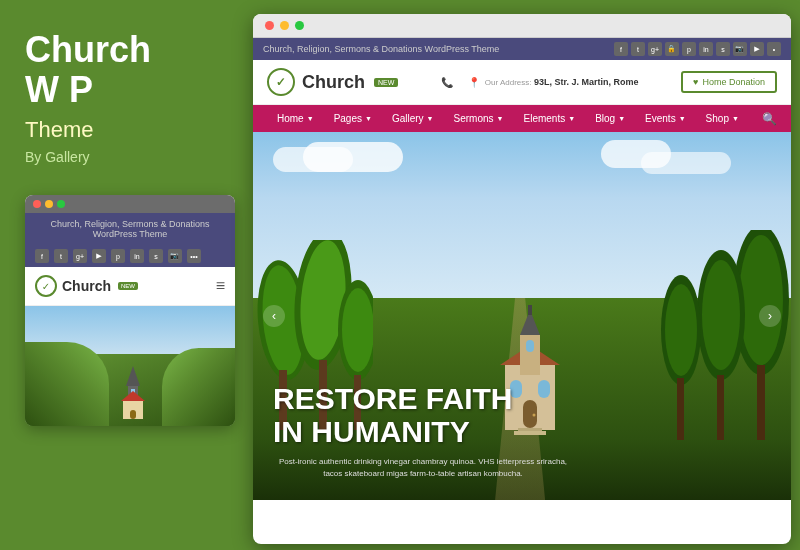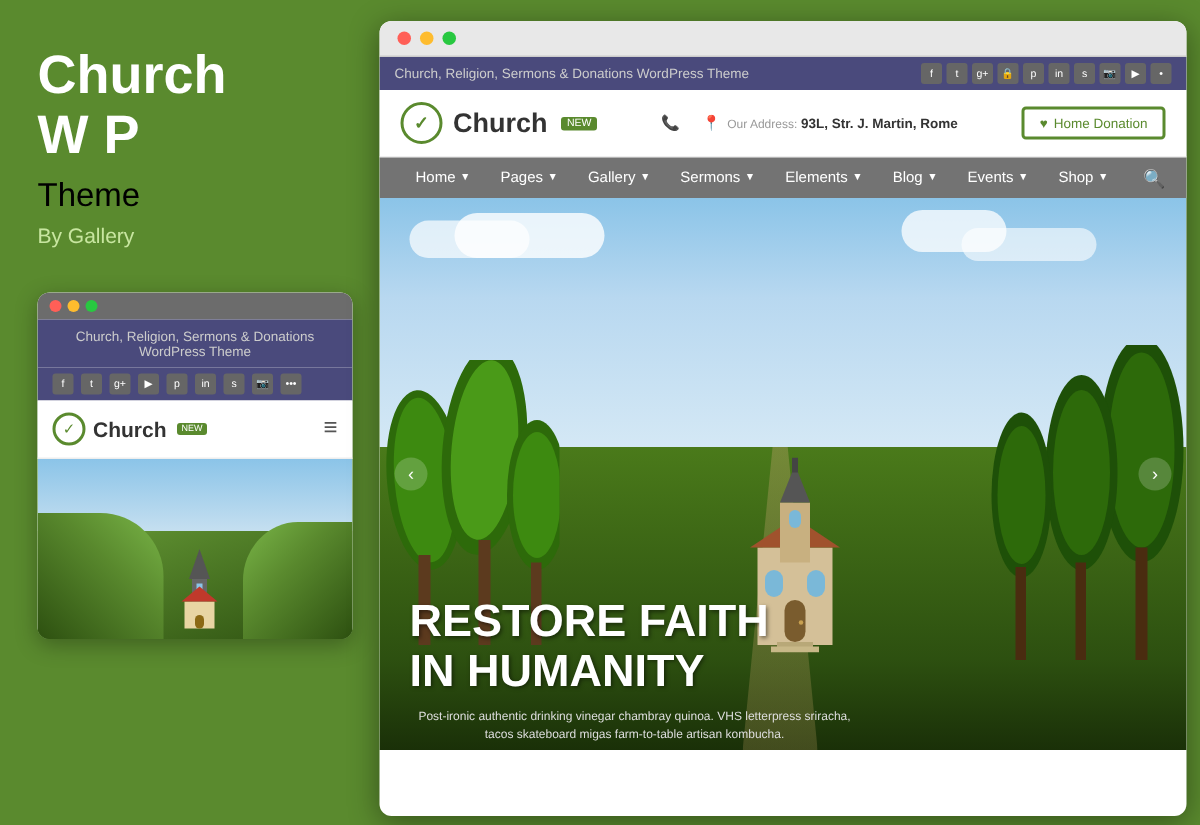--- a/index.html
+++ b/index.html
@@ -24,21 +24,21 @@
 
     .theme-title {
       color: #fff;
       font-size: 36px;
       font-weight: bold;
       line-height: 1.1;
       margin-bottom: 8px;
     }
 
     .theme-subtitle {
-      color: #000000;
+      color: #fef9c3;
       font-size: 22px;
       font-weight: normal;
       margin-bottom: 6px;
     }
 
     .theme-by {
       color: #c8e6a0;
       font-size: 14px;
       margin-bottom: 30px;
     }
@@ -305,21 +305,21 @@
       font-size: 9px;
       border-radius: 3px;
       cursor: pointer;
       display: flex;
       align-items: center;
       gap: 4px;
     }
 
     
     .site-nav {
-      background: #737373;
+      background: #be185d;
       padding: 0 14px;
       display: flex;
       align-items: center;
       justify-content: space-between;
     }
 
     .nav-items {
       display: flex;
       align-items: center;
     }
@@ -358,21 +358,21 @@
       top: 0;
       left: 0;
       right: 0;
       height: 45%;
       background: linear-gradient(to bottom, #8bc4e8 0%, #b8d8f0 40%, #d4e8f5 100%);
     }
 
     
     .hero-overlay {
       position: absolute;
-      bottom: 4px;
+      bottom: 20px;
       left: 20px;
       right: 20px;
     }
 
     .hero-title {
       color: #fff;
       font-size: 30px;
       font-weight: 900;
       text-transform: uppercase;
       line-height: 1.1;

